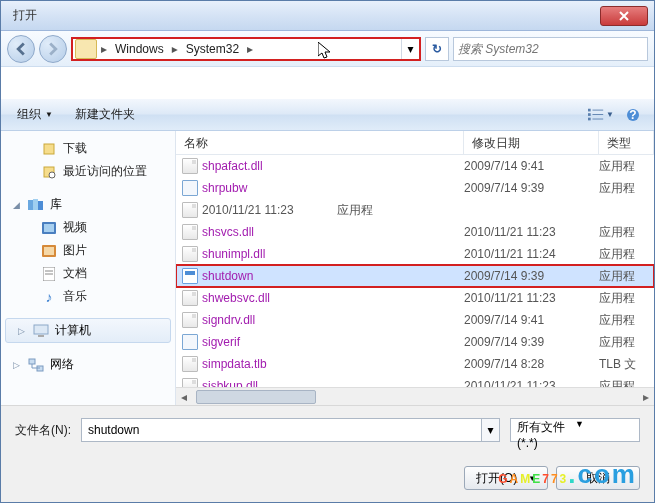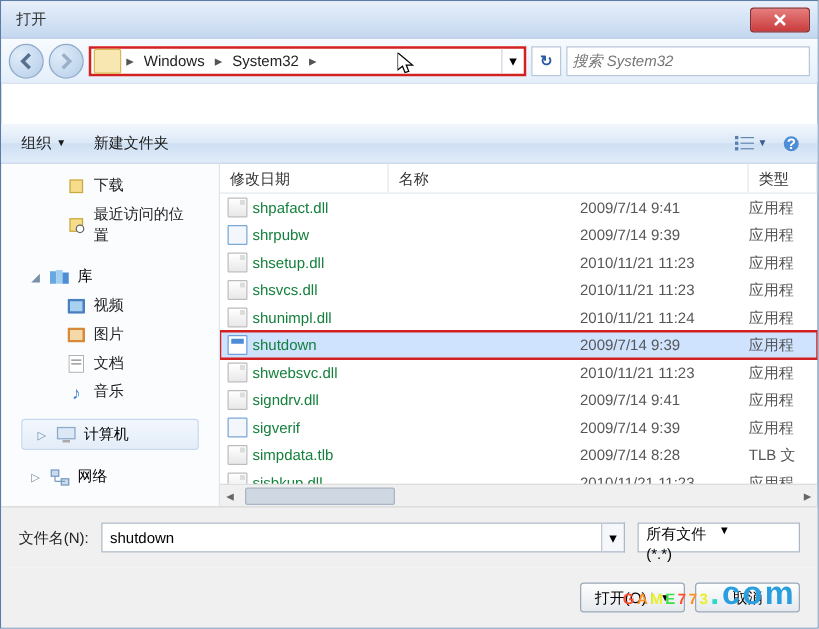--- a/index.html
+++ b/index.html
@@ -24,40 +24,40 @@
 .searchbox { width: 195px; height: 24px; border: 1px solid #b8c8dc; background: #fff; display: flex; align-items: center; padding: 0 4px; }
 .searchbox input { border: none; outline: none; width: 100%; color: #888; font-style: italic; }
 .cursor-icon { position: absolute; top: 42px; left: 318px; pointer-events: none; }
 
 .toolbar { height: 32px; background: linear-gradient(to bottom, #f3f7fd, #dde9f7 48%, #cfe0f3 52%, #e0ecf9); display: flex; align-items: center; padding: 0 8px; gap: 6px; border-bottom: 1px solid #bcd0e8; margin-top: 32px; }
 .tb-btn { padding: 4px 8px; cursor: pointer; color: #1a1a1a; display: flex; align-items: center; gap: 4px; }
 .tb-spacer { flex: 1; }
 .tb-icon { width: 26px; height: 22px; display: flex; align-items: center; justify-content: center; cursor: pointer; color: #3a5f8f; }
 
 .body-area { flex: 1; display: flex; overflow: hidden; }
-.sidebar { width: 175px; background: #fafcfe; border-right: 1px solid #dde5ef; padding: 6px 12px; overflow-y: auto; }
+.sidebar { width: 175px; background: #fafcfe; border-right: 1px solid #dde5ef; padding: 6px 0; overflow-y: auto; }
 .side-item { display: flex; align-items: center; padding: 3px 8px 3px 20px; gap: 6px; cursor: pointer; color: #222; }
 .side-item.sub { padding-left: 40px; }
 .side-group { padding: 3px 8px 3px 12px; display: flex; align-items: center; gap: 6px; cursor: pointer; }
 .side-icn { width: 16px; height: 16px; flex-shrink: 0; display: inline-flex; align-items: center; justify-content: center; }
 .side-sep { height: 10px; }
 .tri { color: #7a8fa8; font-size: 9px; margin-right: 2px; }
 
 .list { flex: 1; display: flex; flex-direction: column; overflow: hidden; }
 .list-header { display: flex; height: 24px; border-bottom: 1px solid #e3e9f0; background: #fff; }
 .lh { padding: 4px 8px; border-right: 1px solid #e3e9f0; color: #333; cursor: pointer; }
 .lh.name { flex: 1; }
 .lh.date { width: 135px; }
 .lh.type { width: 55px; }
 .list-body { flex: 1; overflow: hidden; position: relative; }
 .row { display: flex; align-items: center; height: 22px; padding-left: 6px; cursor: pointer; }
 .row.selected { background: #cfe3ff; }
 .row.highlight { outline: 2px solid #d32020; outline-offset: -1px; }
 .r-icn { width: 16px; height: 16px; margin-right: 4px; flex-shrink: 0; }
-.r-name { flex: 1; color: #15803d; white-space: nowrap; overflow: hidden; }
+.r-name { flex: 1; color: #a21caf; white-space: nowrap; overflow: hidden; }
 .r-date { width: 135px; color: #555; }
 .r-type { width: 55px; color: #555; }
 
 .scroll-h { height: 18px; background: #f0f0f0; display: flex; align-items: center; border-top: 1px solid #ddd; }
 .scroll-h .thumb { height: 14px; width: 120px; background: #cfd8e2; border: 1px solid #a8b4c4; border-radius: 2px; margin-left: 4px; }
 .scroll-h .arr { width: 16px; height: 16px; display: flex; align-items: center; justify-content: center; color: #666; cursor: pointer; }
 
 .footer { background: #f0f0f0; padding: 12px 14px; display: flex; align-items: center; gap: 10px; border-top: 1px solid #d8d8d8; }
 .fn-label { color: #222; }
 .fn-input { flex: 1; height: 24px; border: 1px solid #adb8c6; padding: 0 6px; background: #fff; display: flex; align-items: center; }
@@ -240,40 +240,39 @@
               <line x1="4" y1="6" x2="4" y2="10" stroke="#7a9ac0"></line>
               <line x1="4" y1="10" x2="12" y2="10" stroke="#7a9ac0"></line>
             </svg>
           </span>
         <span>网络</span>
       </div>
     </div>
 
     <div class="list">
       <div class="list-header">
+        <div class="lh name">名称</div>
         <div class="lh date">修改日期</div>
-        <div class="lh name">名称</div>
         <div class="lh type">类型</div>
       </div>
       <div class="list-body" id="list-body">
           <div class="row">
             <div class="r-icn icn-dll"></div>
             <div class="r-name">shpafact.dll</div>
             <div class="r-date">2009/7/14 9:41</div>
             <div class="r-type">应用程</div>
           </div>
           <div class="row">
             <div class="r-icn icn-exe"></div>
             <div class="r-name">shrpubw</div>
             <div class="r-date">2009/7/14 9:39</div>
             <div class="r-type">应用程</div>
           </div>
           <div class="row">
             <div class="r-icn icn-dll"></div>
-            <div class="r-name">shsetup.dll</div>
             <div class="r-date">2010/11/21 11:23</div>
             <div class="r-type">应用程</div>
           </div>
           <div class="row">
             <div class="r-icn icn-dll"></div>
             <div class="r-name">shsvcs.dll</div>
             <div class="r-date">2010/11/21 11:23</div>
             <div class="r-type">应用程</div>
           </div>
           <div class="row">

